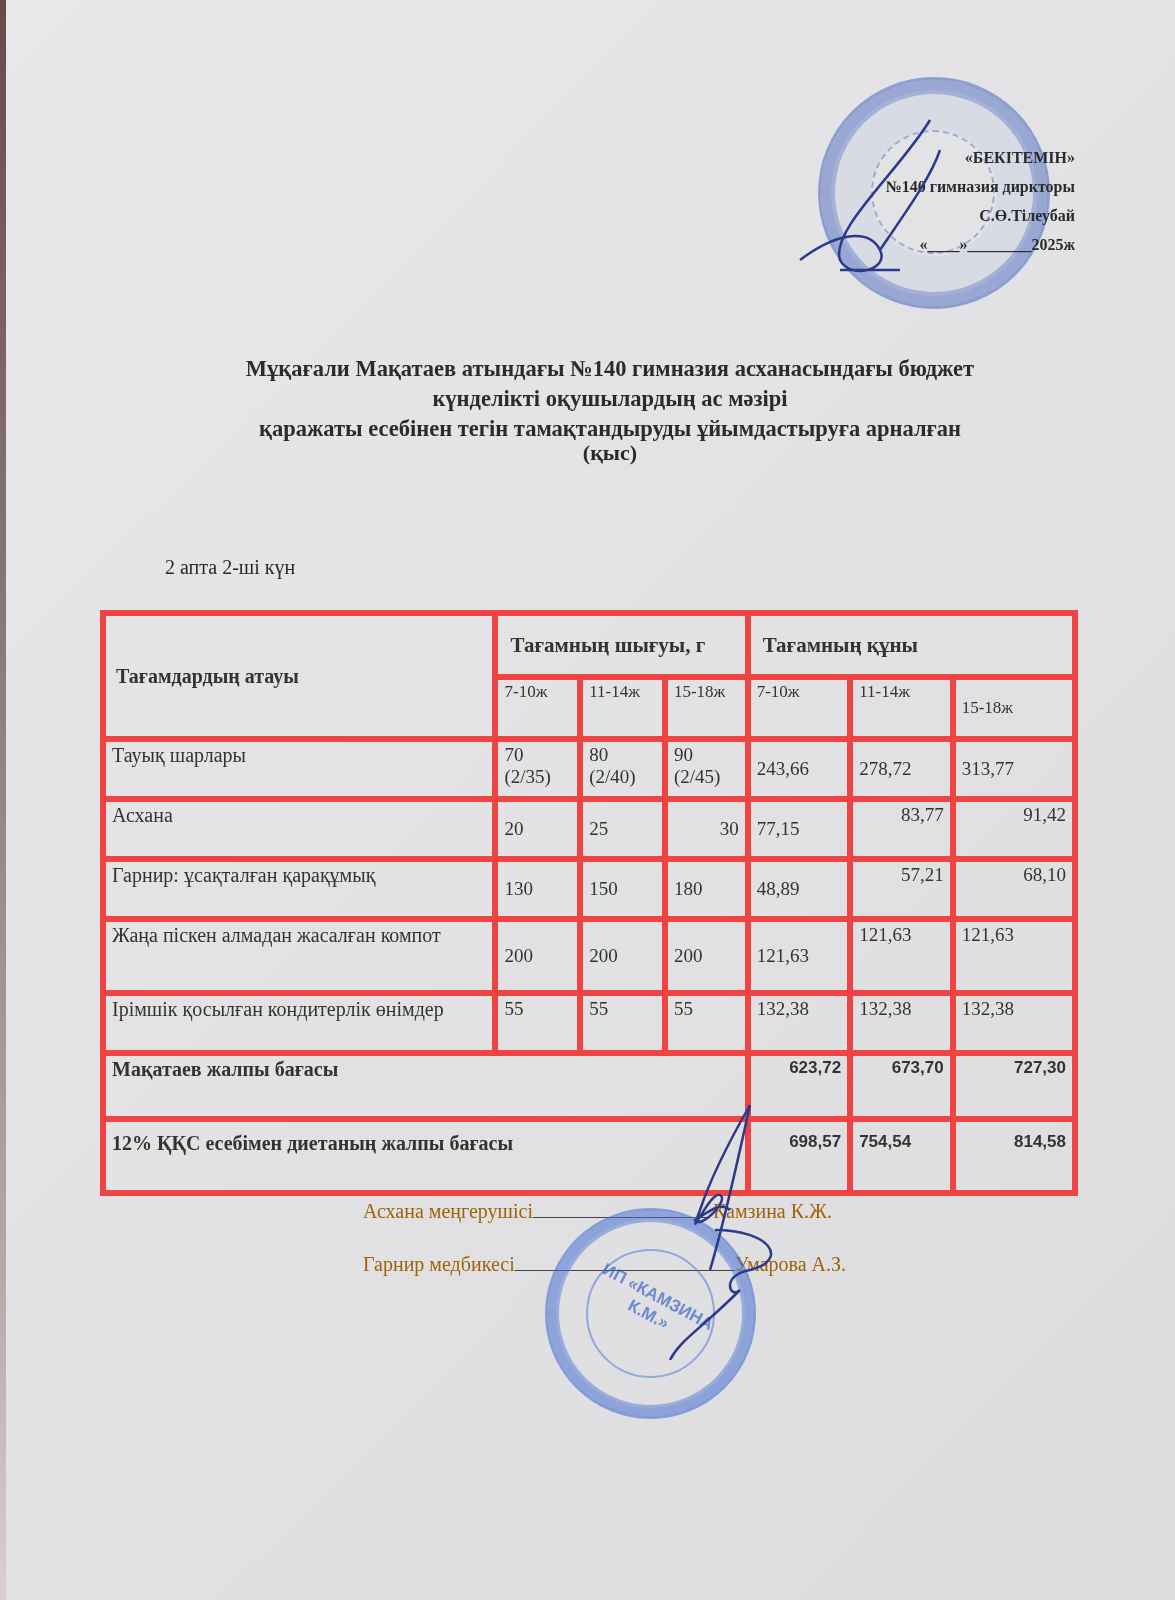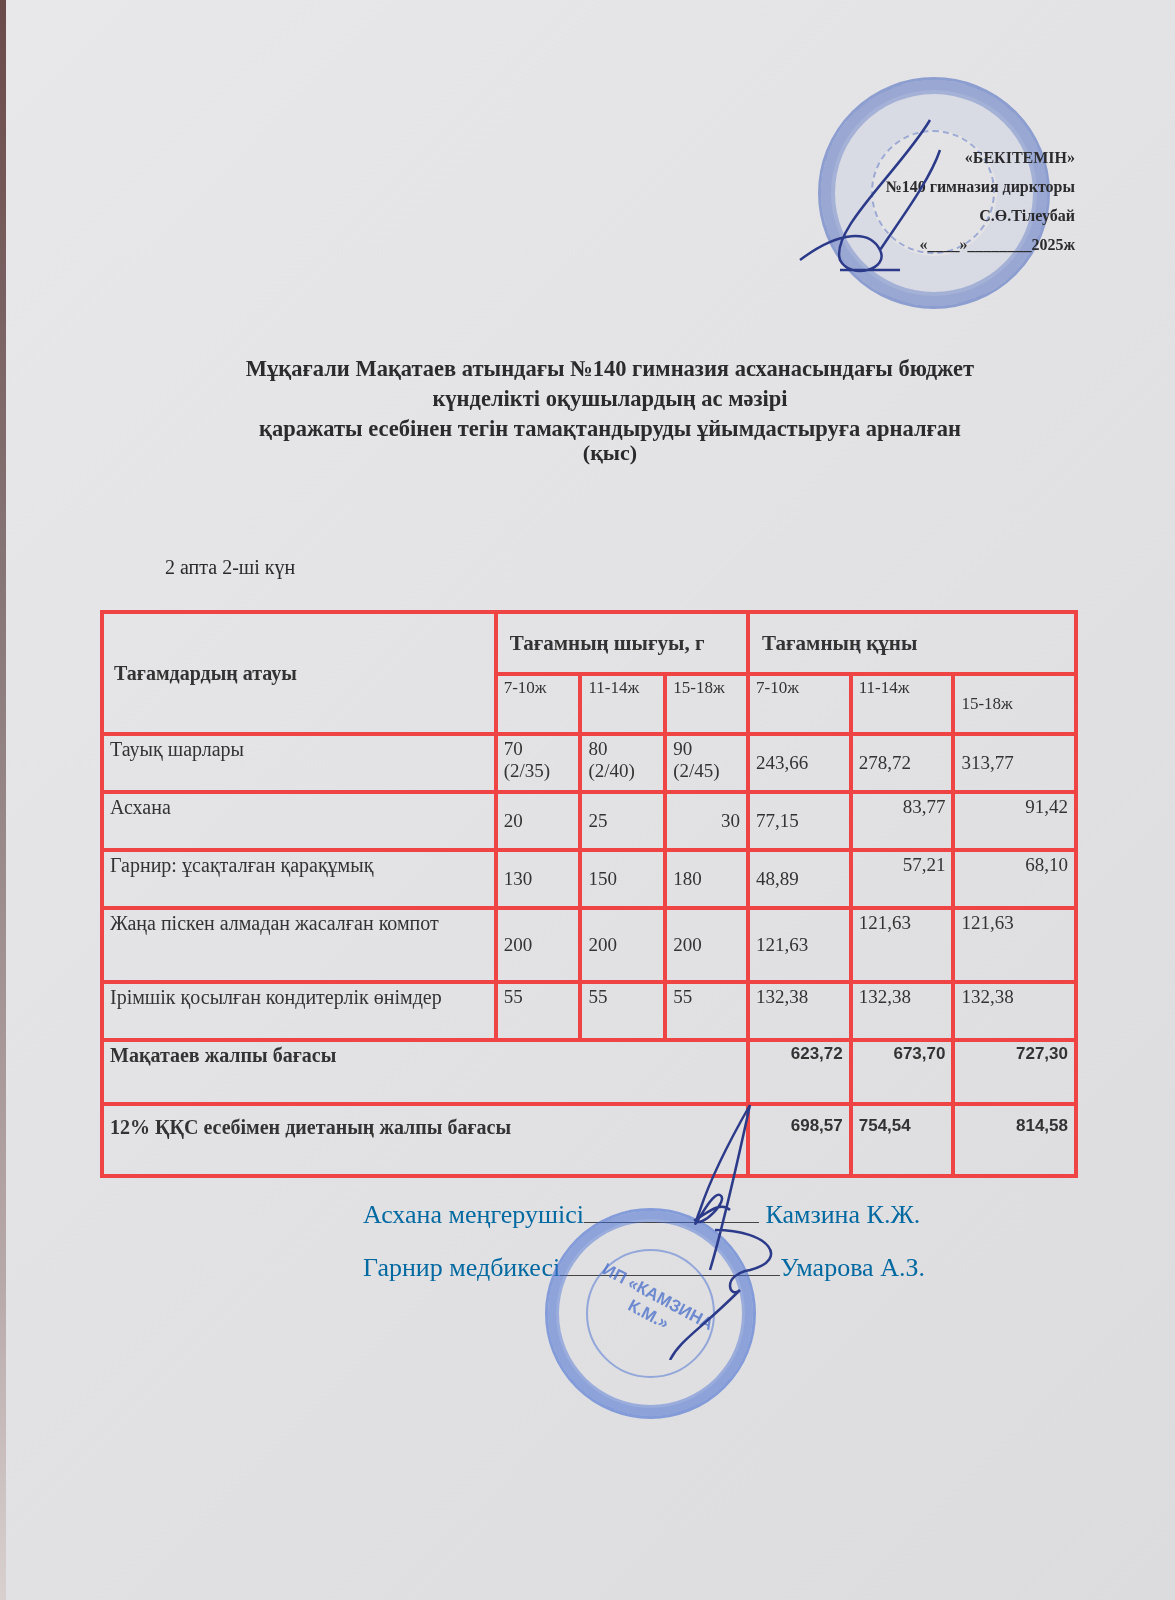--- a/index.html
+++ b/index.html
@@ -28,34 +28,34 @@
 
   .title { position: absolute; left: 160px; top: 310px; width: 900px; text-align: center;
     font-weight: bold; font-size: 22.5px; line-height: 30px; color: #2b2b2e; margin-top: 44px; }
   .season { position: absolute; left: 160px; top: 440px; width: 900px; text-align: center;
     font-weight: bold; font-size: 22px; }
 
   .day-label { position: absolute; left: 165px; top: 556px; font-size: 20px; }
 
   table.menu { position: absolute; left: 100px; top: 610px; width: 978px;
     border-collapse: collapse; font-size: 19px; color: #333; }
-  table.menu td, table.menu th { border: 4px solid #ef4444; vertical-align: top; padding: 2px 6px; }
+  table.menu td, table.menu th { border: 6px solid #ef4444; vertical-align: top; padding: 2px 6px; }
   table.menu th { font-weight: bold; text-align: left; }
   .h-name { vertical-align: middle !important; font-size: 20px; padding-left: 10px !important; }
   .h-group { font-size: 21px; height: 54px; vertical-align: middle !important; padding-left: 12px !important; }
   .h-age { font-weight: normal !important; font-size: 17px; height: 52px; }
   .c { text-align: left; }
   .r { text-align: right; }
   .mid { vertical-align: middle !important; }
   .row td { height: 50px; }
   .name { font-size: 20px; }
   .total td { height: 56px; font-weight: bold; font-size: 20px; vertical-align: middle; }
   .total td.v { text-align: right; font-family: "Liberation Sans", sans-serif; font-size: 17px; font-weight: bold; }
 
-  .sign { position: absolute; font-size: 26px; color: #0369a1; white-space: nowrap; }
+  .sign { position: absolute; font-size: 20px; color: #a16207; white-space: nowrap; }
   .sign .line { display: inline-block; border-bottom: 1px solid #444; vertical-align: baseline; }
 
   .stamp-bot { position: absolute; left: 545px; top: 1208px; width: 205px; height: 205px;
     border-radius: 50%; border: 3px solid rgba(70,110,210,.6);
     box-shadow: inset 0 0 0 8px rgba(70,110,210,.15), inset 0 0 0 11px rgba(70,110,210,.45);
     z-index: 2; }
   .stamp-bot .inner { position: absolute; left: 38px; top: 38px; width: 125px; height: 125px;
     border-radius: 50%; border: 2px solid rgba(70,110,210,.5); }
   .stamp-text { position: absolute; left: 40px; top: 75px; width: 130px; transform: rotate(28deg);
     font-family: "Liberation Sans", sans-serif; font-size: 17px; color: rgba(60,100,200,.7);

